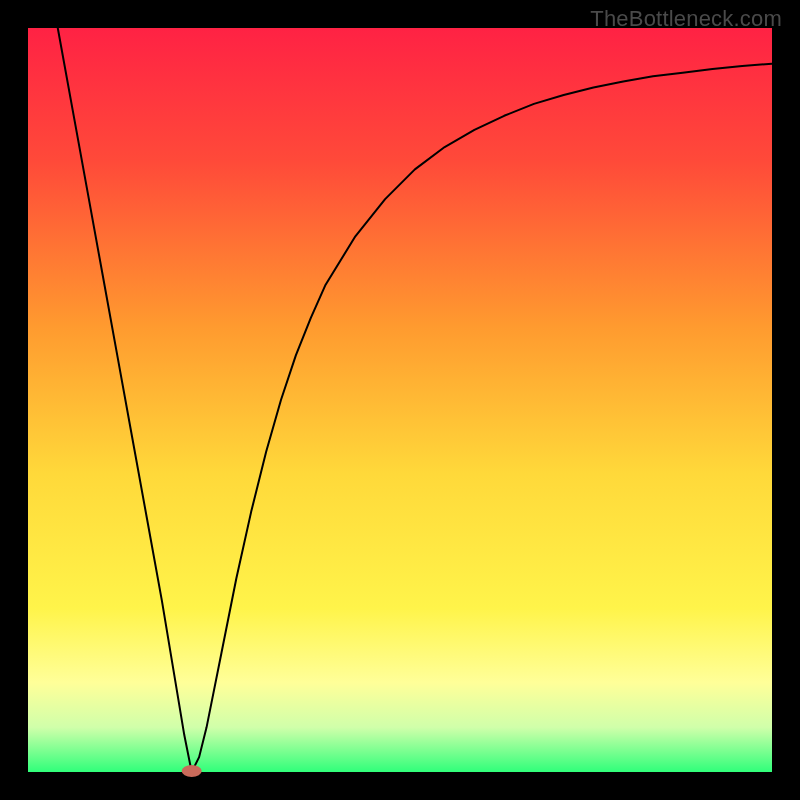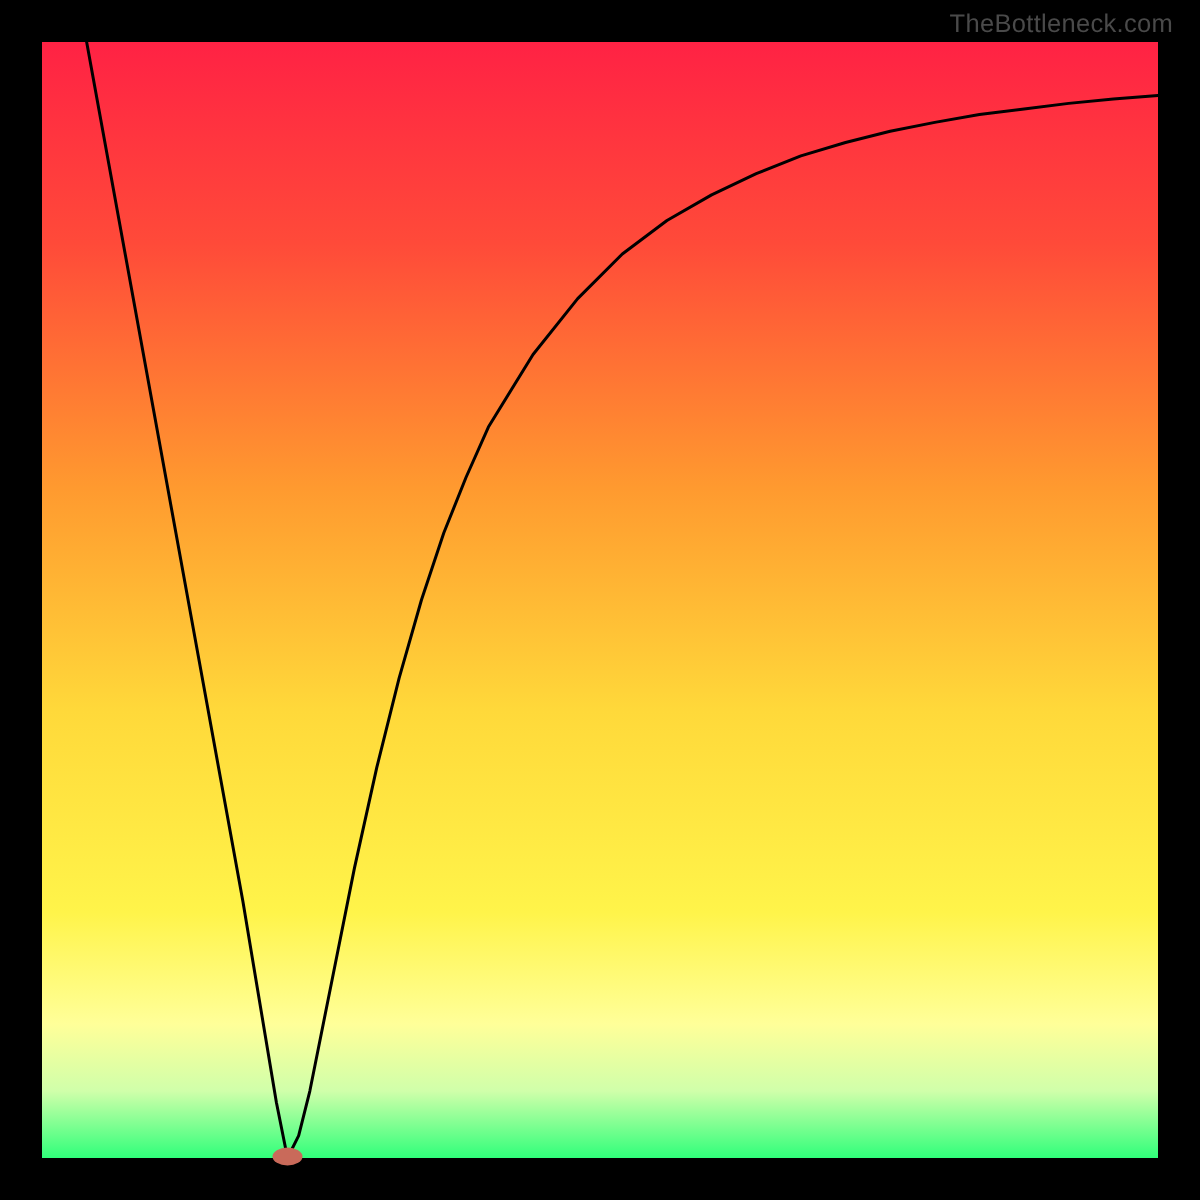--- a/index.html
+++ b/index.html
@@ -10,21 +10,21 @@
   }
   .chart-container {
     position: relative;
     width: 800px;
     height: 800px;
   }
   .watermark {
     position: absolute;
     top: 6px;
     right: 18px;
-    font-size: 17px;
+    font-size: 22px;
     font-weight: 400;
     color: #4a4a4a;
     letter-spacing: 0.2px;
     z-index: 10;
   }
   svg {
     display: block;
   }
 </style>
 </head>

